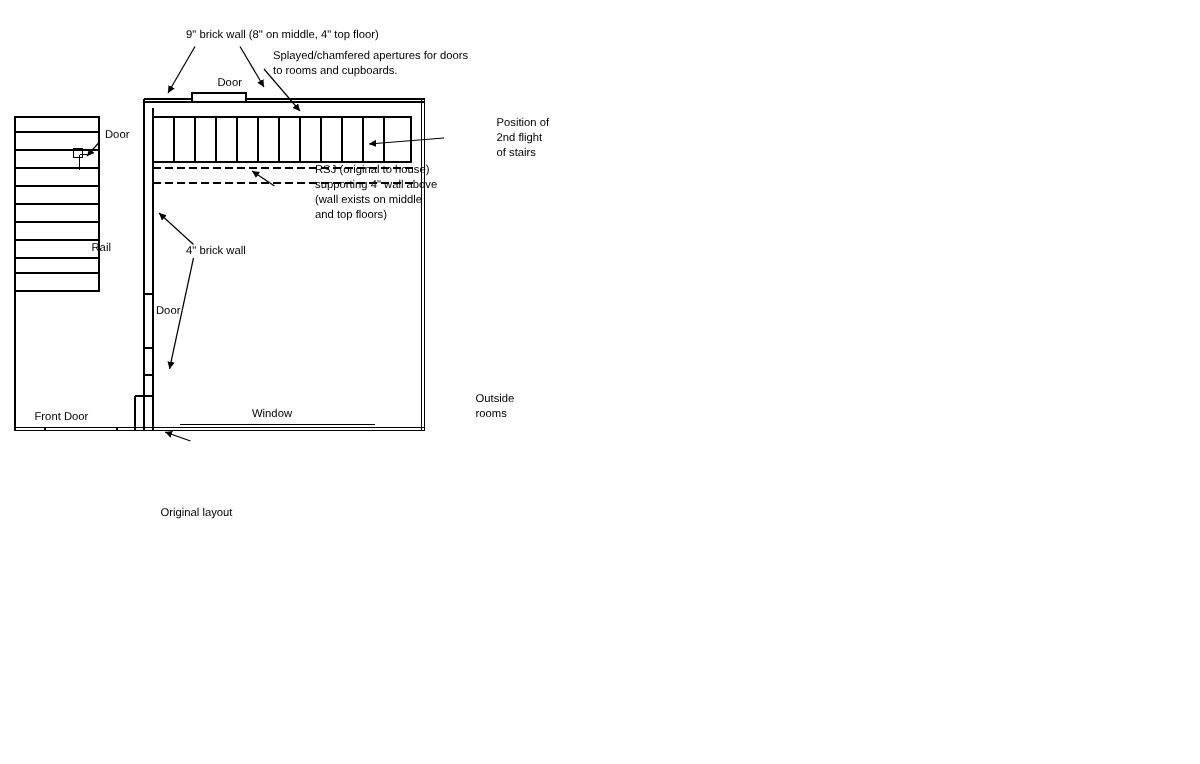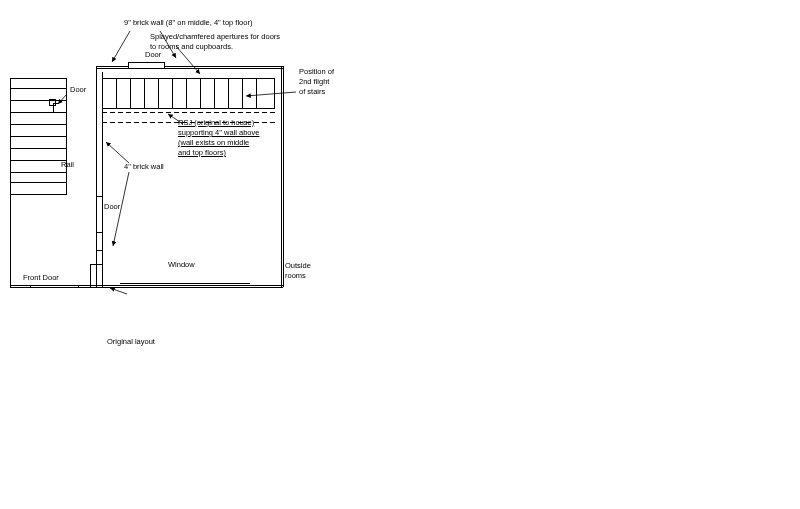--- a/index.html
+++ b/index.html
@@ -30,20 +30,21 @@
   .lbl {
     position: absolute;
     font-family: "Liberation Sans", sans-serif;
     font-size: 7.5px;
     line-height: 10px;
     color: #000000;
     white-space: pre;
   }
   .lbl.multi {
     white-space: pre-line;
+    margin-left: 32px;
   }
 </style>
 </head>
 <body>
 
 <div id="canvas">
 
   <svg id="drawing" viewBox="0 0 800 509">
     <defs>
       <marker id="arrow" markerWidth="8" markerHeight="8" refX="6" refY="3" orient="auto" markerUnits="strokeWidth">
@@ -128,29 +129,29 @@
       <line x1="66" y1="95" x2="58" y2="104" marker-end="url(#arrow)"></line>
       <line x1="127" y1="294" x2="110" y2="288" marker-end="url(#arrow)"></line>
     </g>
   </svg>
 
   <div class="lbl" style="left:124px; top:18px;">9" brick wall (8" on middle, 4" top floor)</div>
   <div class="lbl multi" style="left:150px; top:32px;">Splayed/chamfered apertures for doors
 to rooms and cupboards.</div>
   <div class="lbl" style="left:145px; top:50px;">Door</div>
   <div class="lbl" style="left:70px; top:85px;">Door</div>
-  <div class="lbl multi" style="left:299px; top:67px;">Position of
+  <div class="lbl multi" style="left:299px; top:77px;">Position of
 2nd flight
 of stairs</div>
   <div class="lbl" style="left:61px; top:144px;margin-top:16px;">Rail</div>
-  <div class="lbl multi" style="left:178px; top:118px;text-decoration:underline;">RSJ (original to house)
+  <div class="lbl multi" style="left:178px; top:108px;">RSJ (original to house)
 supporting 4" wall above
 (wall exists on middle
 and top floors)</div>
   <div class="lbl" style="left:124px; top:162px;">4" brick wall</div>
   <div class="lbl" style="left:104px; top:202px;">Door</div>
   <div class="lbl" style="left:23px; top:273px;">Front Door</div>
-  <div class="lbl" style="left:168px; top:260px;">Window</div>
+  <div class="lbl" style="left:168px; top:271px;">Window</div>
   <div class="lbl multi" style="left:285px; top:261px;">Outside
 rooms</div>
   <div class="lbl" style="left:107px; top:293px;margin-top:44px;">Original layout</div>
 
 </div>
 
 </body></html>

